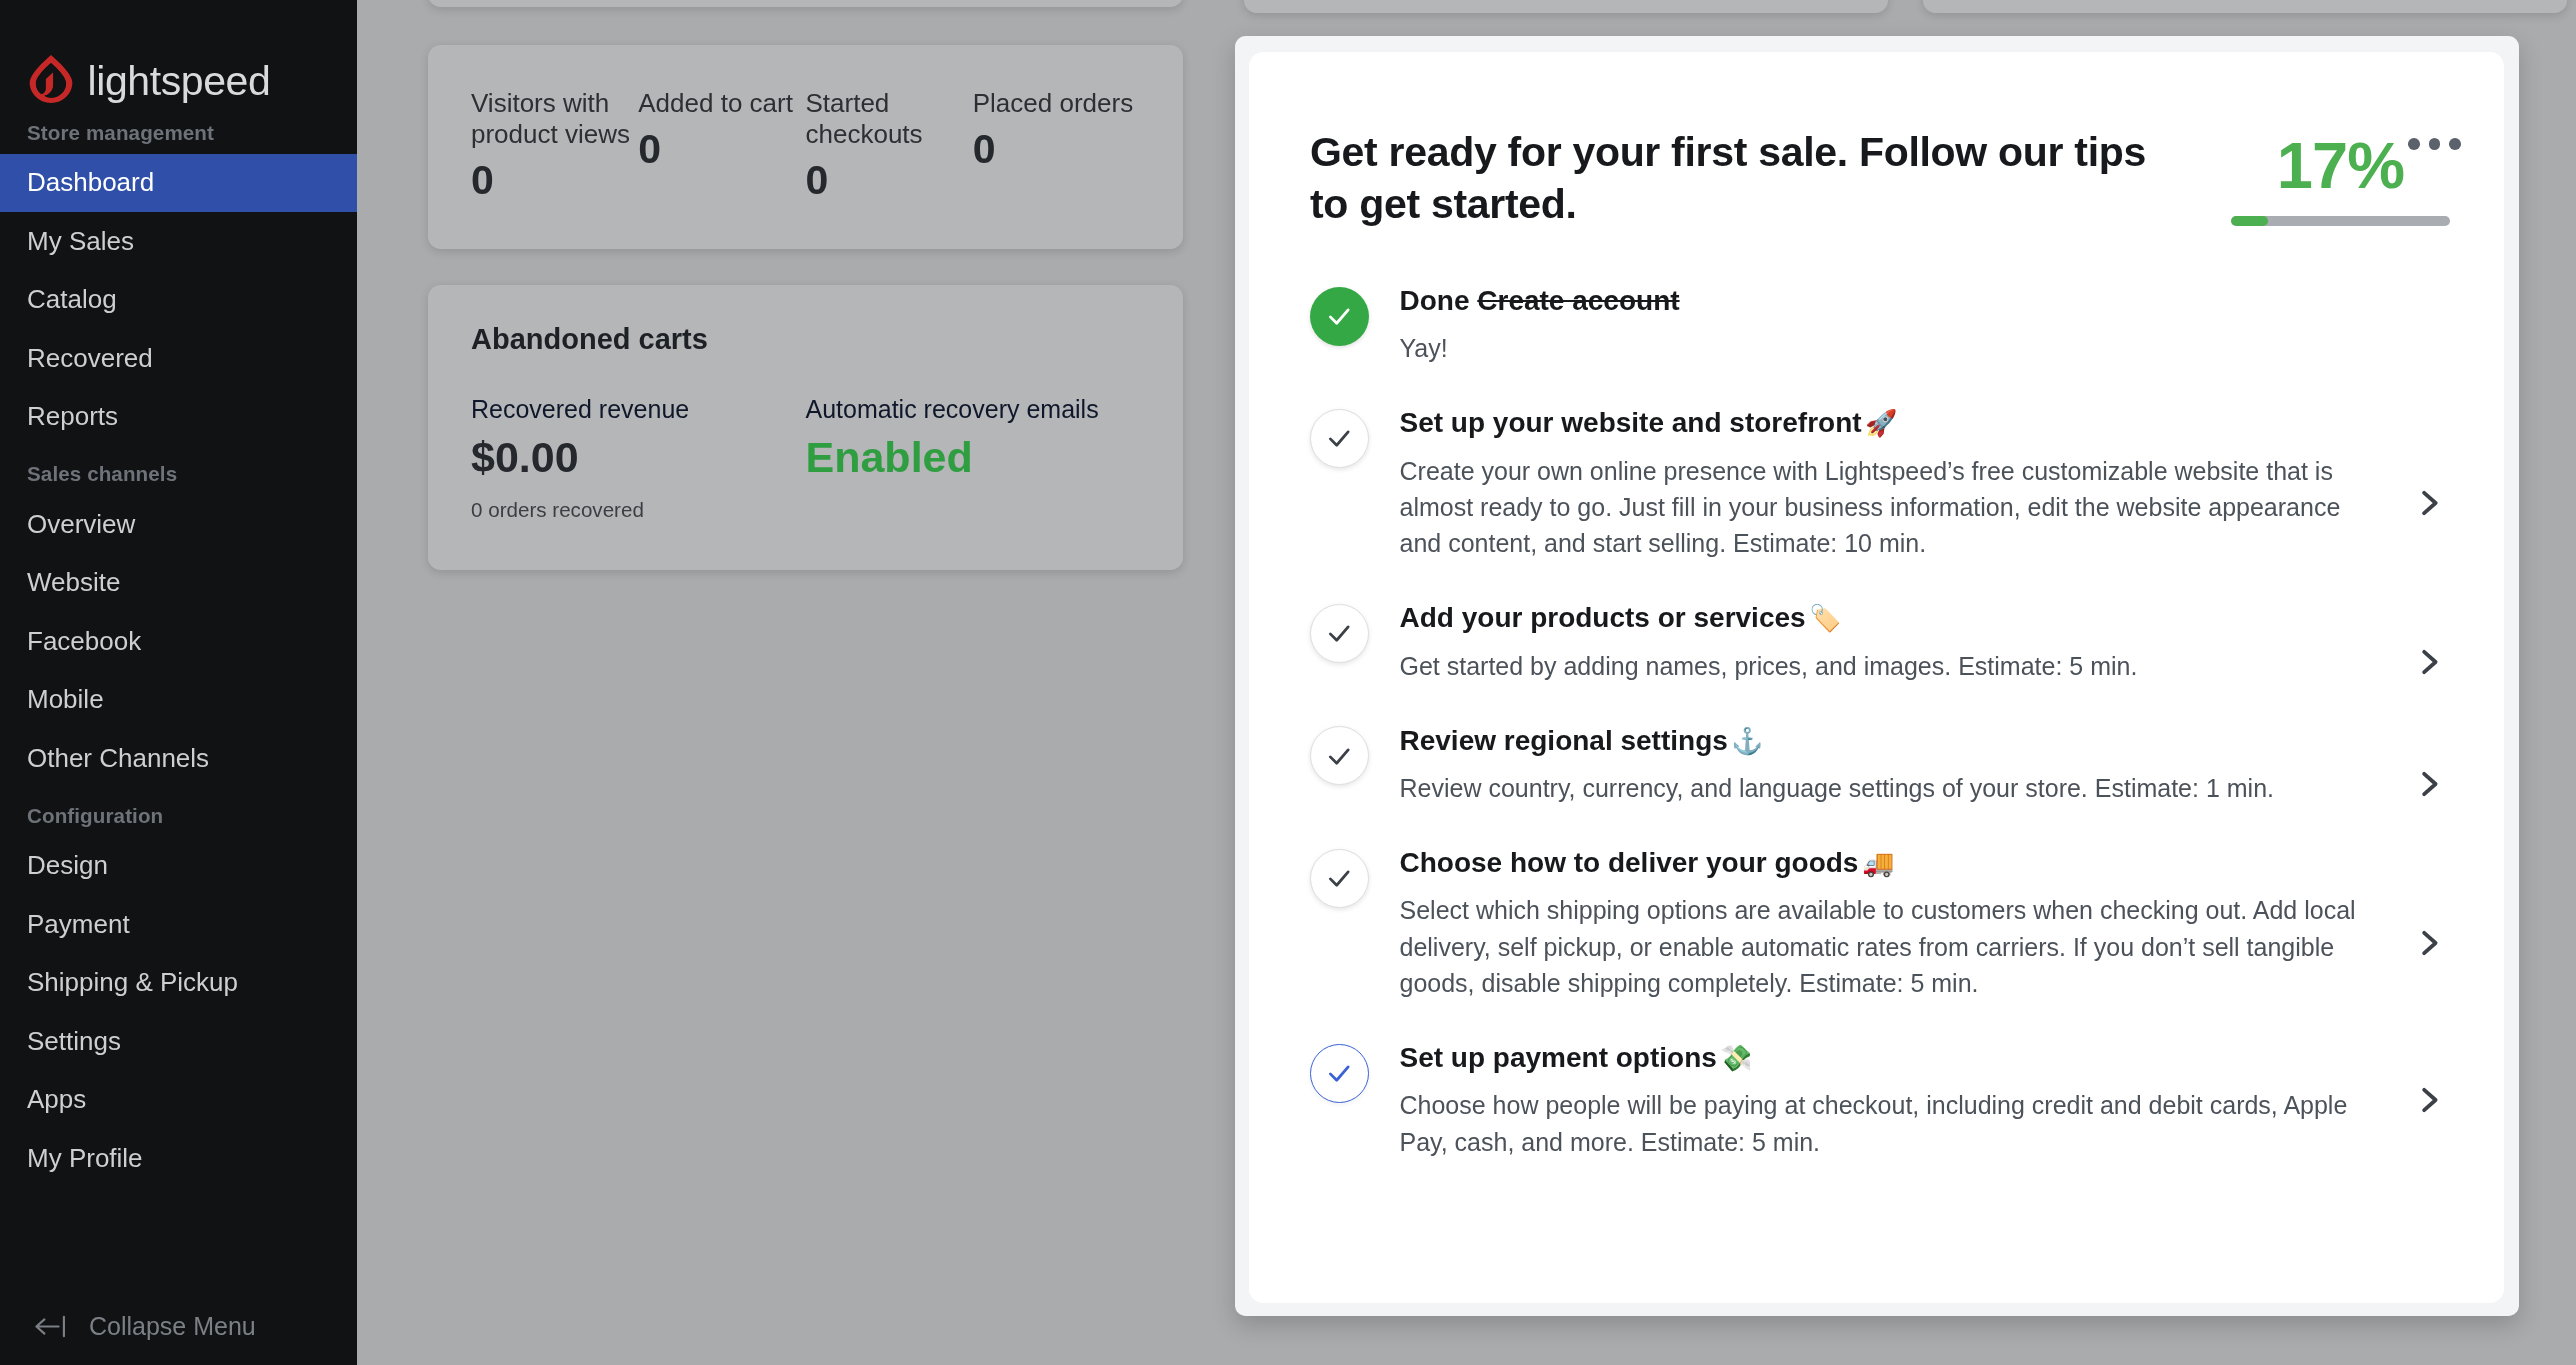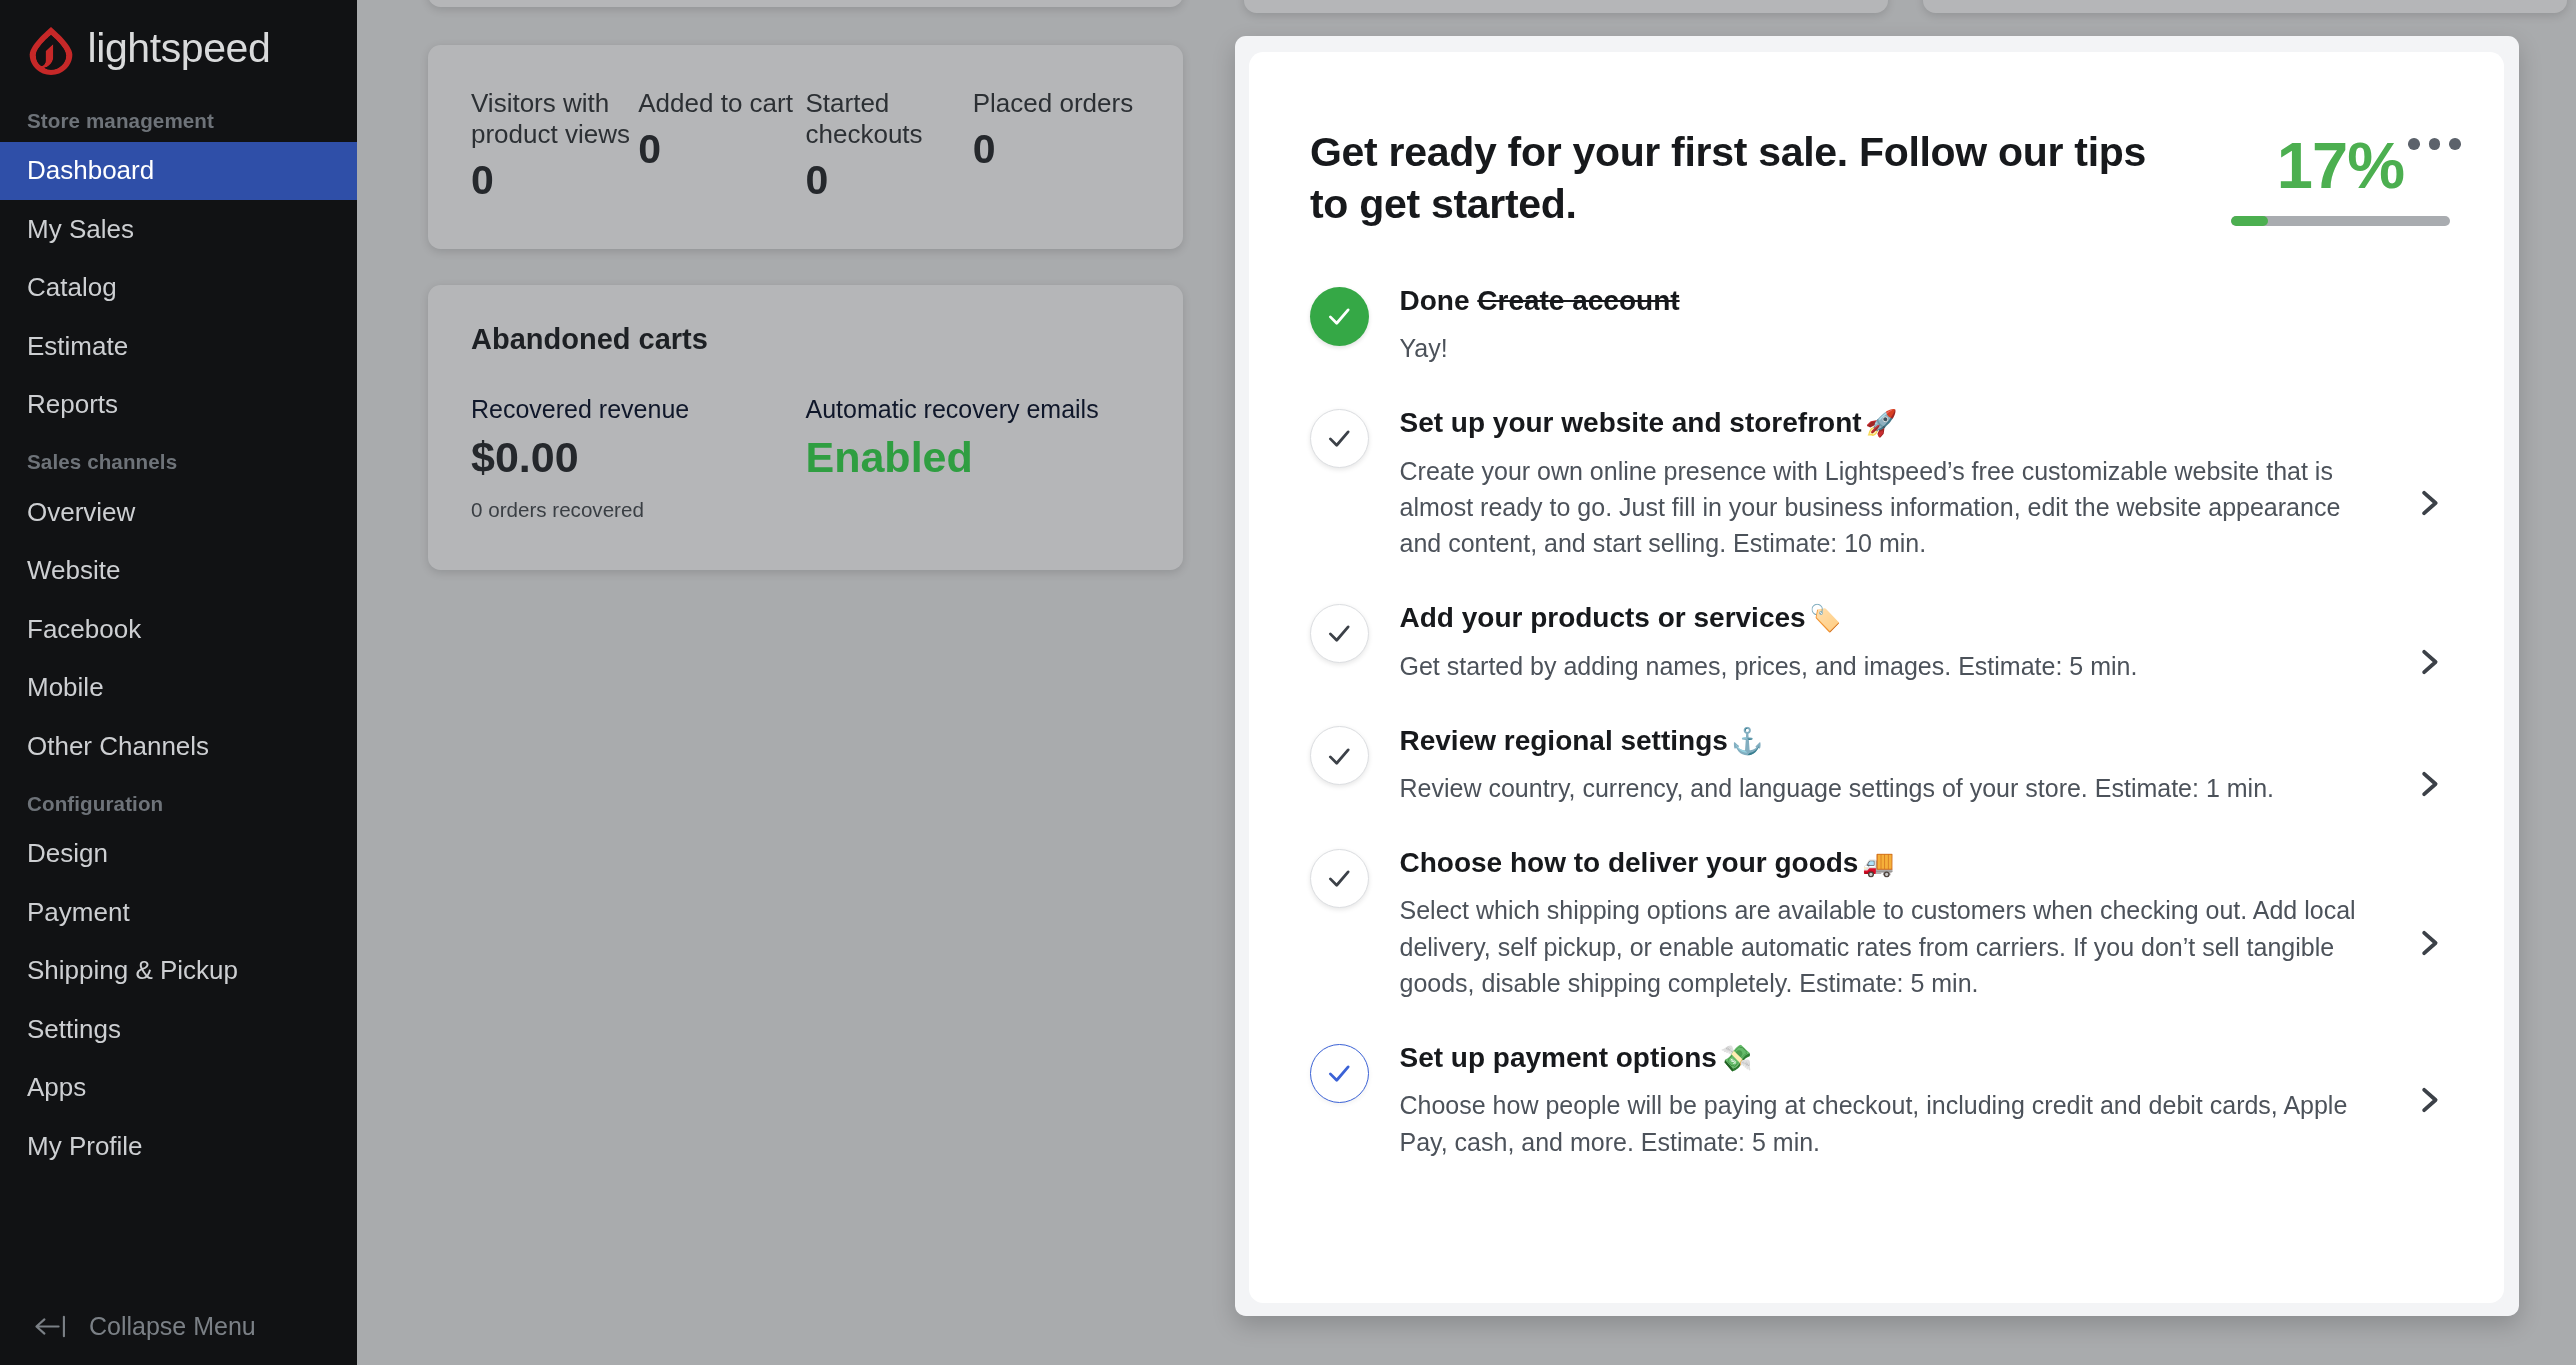--- a/index.html
+++ b/index.html
@@ -23,24 +23,25 @@
   .sidebar {
     position: absolute;
     left: 0; top: 0;
     width: 357px;
     height: 1366px;
     background: #111214;
     z-index: 40;
   }
   .brand {
     display: flex;
-    align-items: flex-start;
+    align-items: flex-end;
     gap: 12.5px;
     padding: 25px 0 0 27px;
     height: 93px;
+    margin-top: 12px;
   }
   .brand-mark { width: 48px; height: 52px; flex: none; }
   .brand-name {
     font-size: 41px;
     color: #d9dadb;
     letter-spacing: -0.4px;
     font-weight: 400;
   }
   .nav-group-label {
     color: #6e7379;
@@ -322,21 +323,21 @@
         <path d="M27 11 C27 11 44 25 44 34 C44 43 36 50 27 50 C24 50 21.5 49.2 19.5 47.8 C25 46.6 29.5 41.8 29.5 36 L29.5 21 L21 29 L21 40 C21 43 19 45.4 16 46 C12.2 43 10 38.8 10 34 C10 25 27 11 27 11 Z" fill="#111214"></path>
       </svg>
       <span class="brand-name">lightspeed</span>
     </div>
 
     <div>
       <div class="nav-group-label">Store management</div>
       <a class="nav-item active">Dashboard</a>
       <a class="nav-item">My Sales</a>
       <a class="nav-item">Catalog</a>
-      <a class="nav-item">Estimate</a>
+      <a class="nav-item">Recovered</a>
       <a class="nav-item">Reports</a>
     </div>
 
     <div>
       <div class="nav-group-label">Sales channels</div>
       <a class="nav-item">Overview</a>
       <a class="nav-item">Website</a>
       <a class="nav-item">Facebook</a>
       <a class="nav-item">Mobile</a>
       <a class="nav-item">Other Channels</a>

